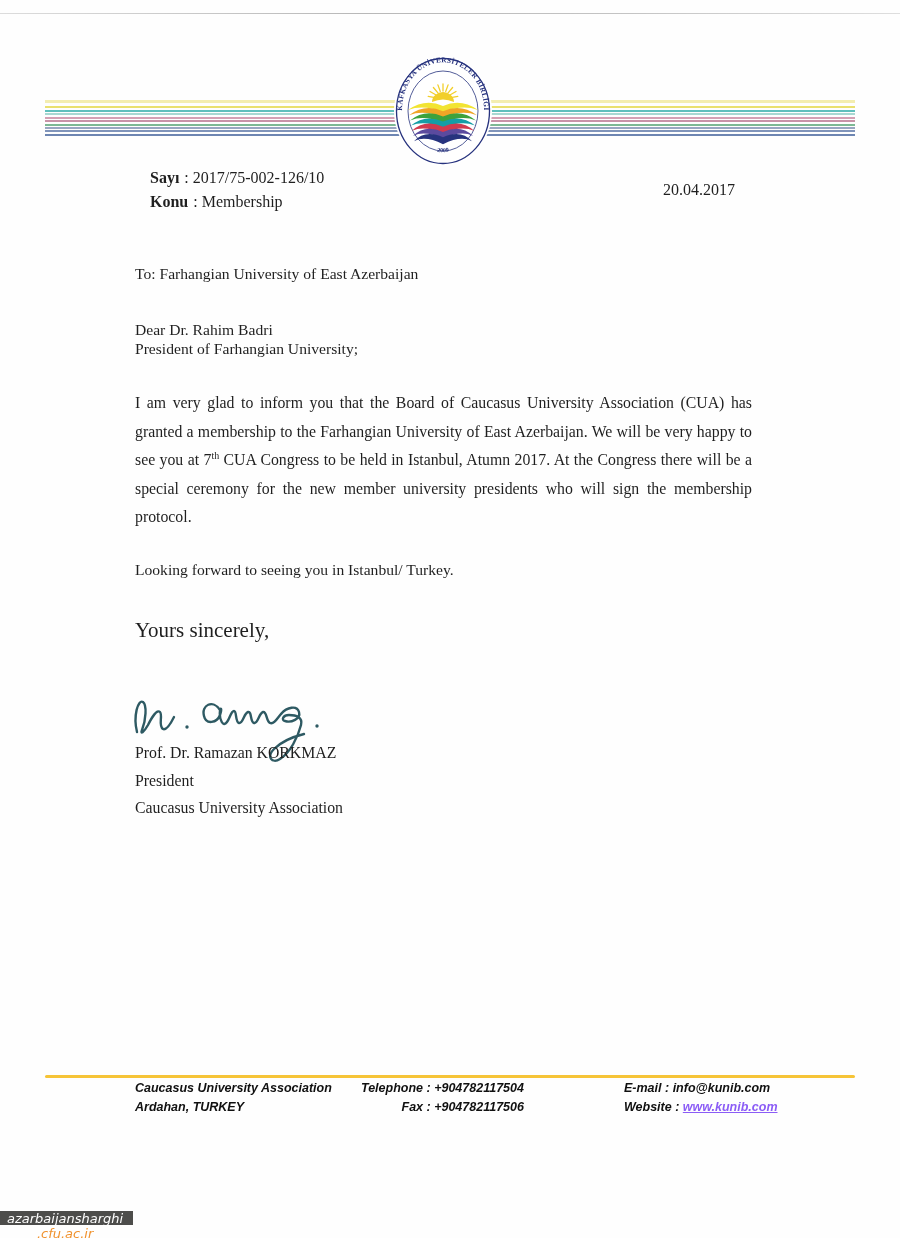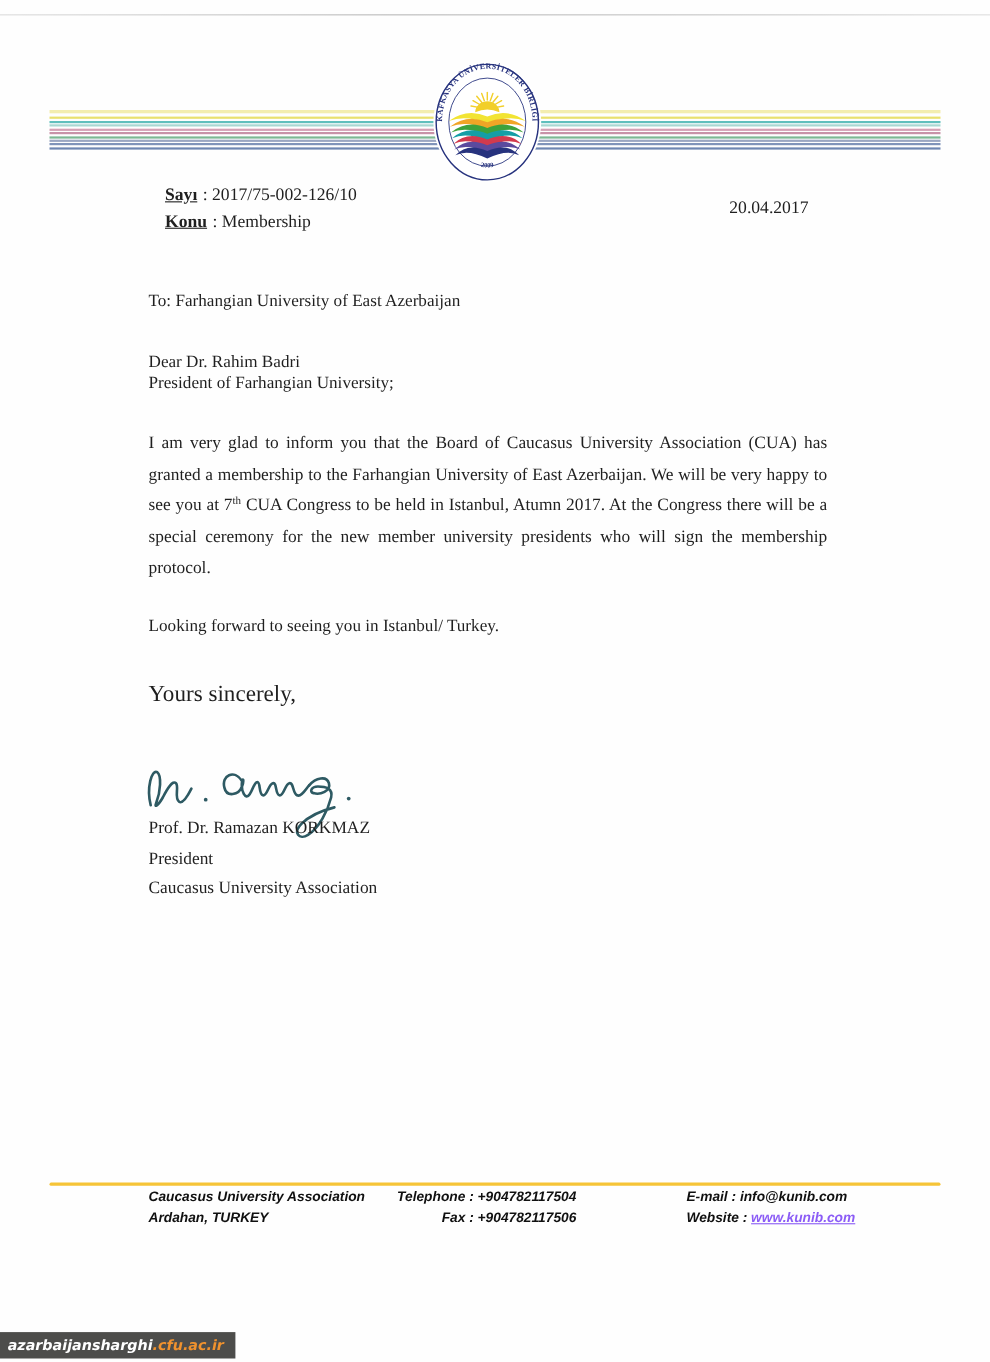--- a/index.html
+++ b/index.html
@@ -7,21 +7,21 @@
   .page{position:relative;width:900px;height:1238px;background:#fefefe;overflow:hidden;
         font-family:"Liberation Serif",serif;color:#1f1f1f;}
   .abs{position:absolute;}
   .top-line{top:13px;left:0;width:900px;height:1px;
             background:linear-gradient(90deg,#dcdcdc,#b8b8b8 40%,#c4c4c4 70%,#dedede);}
   .stripes{top:100px;left:45px;width:810px;z-index:1;}
   .stripe{width:100%;}
   .logo{left:393px;top:55px;width:100px;height:112px;z-index:2;}
   .logo-text{font-family:"Liberation Serif",serif;}
   .meta-line{font-size:16px;white-space:nowrap;}
-  .meta-label{font-weight:bold;text-decoration:underline;}
+  .meta-label{font-weight:bold;}
   .meta-value{margin-left:5px;}
   .date{left:663px;top:169px;font-size:16px;margin-top:12px;}
   .sayi{left:150px;top:169px;}
   .konu{left:150px;top:193px;}
   .to-line{left:135px;top:265px;font-size:15.6px;}
   .salutation{left:135px;top:321px;font-size:15.6px;line-height:18.5px;}
   .body-par{left:135px;top:389px;width:617px;font-size:15.8px;line-height:28.6px;
             text-align:justify;}
   .body-par sup{font-size:10px;line-height:0;}
   .closing{left:135px;top:561px;font-size:15.6px;}
@@ -31,23 +31,23 @@
   .signer-name{left:135px;top:744px;font-size:15.8px;}
   .signer-title{left:135px;top:772px;font-size:15.8px;text-align:center;}
   .signer-org{left:135px;top:799px;font-size:15.8px;}
   .footer-line{left:45px;top:1075px;width:810px;height:3px;border-radius:2px;}
   .footer-col{top:1079px;font-family:"Liberation Sans",sans-serif;font-style:italic;
               font-weight:bold;font-size:12.5px;line-height:19px;color:#101010;white-space:nowrap;}
   .footer-col-1{left:135px;}
   .footer-col-2{left:361px;text-align:right;}
   .footer-col-3{left:598px;margin-left:26px;}
   .website-link{text-decoration:underline;cursor:pointer;}
-  .watermark{left:0;top:1211px;height:24px;display:flex;align-items:center;
+  .watermark{left:0;top:1211px;height:14px;display:flex;align-items:center;
              padding:0 10px 0 7px;font-family:"DejaVu Sans",sans-serif;
-             font-style:italic;font-weight:bold;font-size:13px;color:#fff;white-space:nowrap;}
+             font-style:italic;font-weight:normal;font-size:13px;color:#fff;white-space:nowrap;flex-direction:column;}
 </style>
 </head>
 <body>
 
 <div class="page">
 
   <div class="abs top-line"></div>
 
   <div class="abs stripes">
       <div class="stripe" style="height: 3px; margin-top: 0px; background: rgb(243, 237, 176);"></div>

